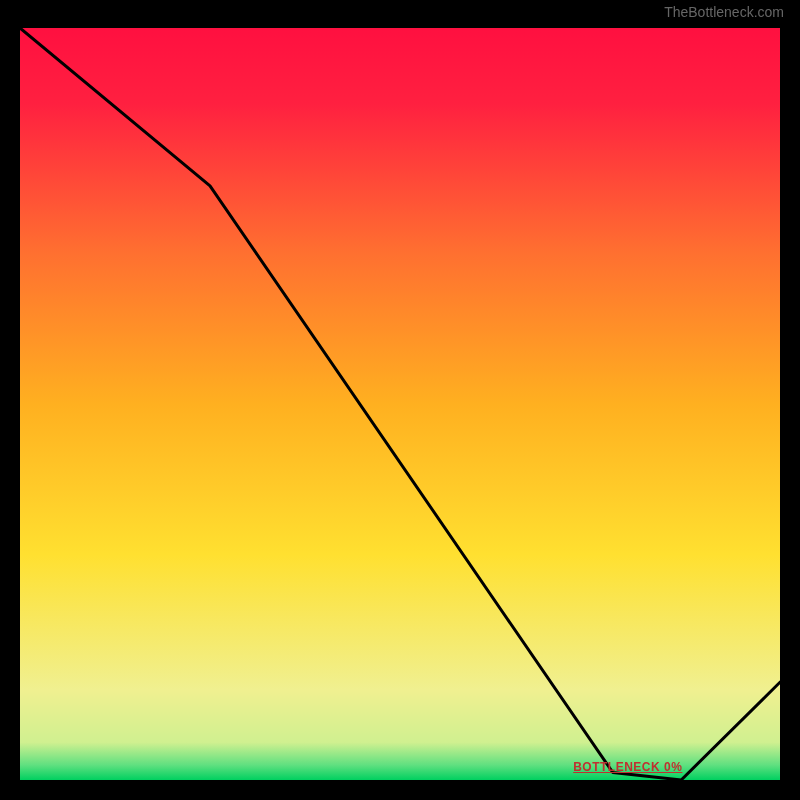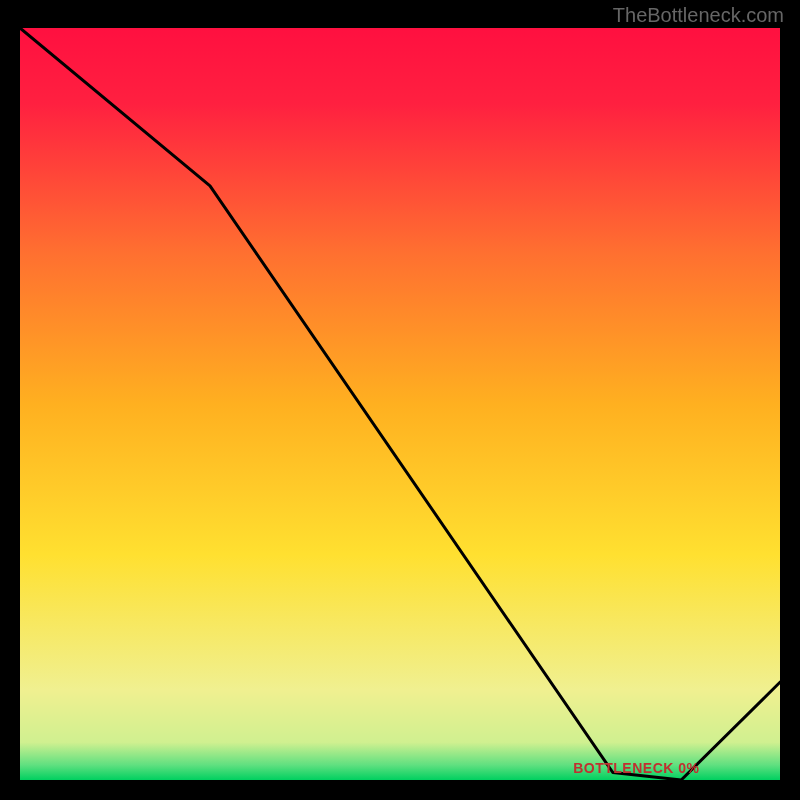--- a/index.html
+++ b/index.html
@@ -9,21 +9,21 @@
     height: 800px;
     font-family: Arial, sans-serif;
     background: #000;
     position: relative;
   }
   .watermark {
     position: absolute;
     top: 4px;
     right: 16px;
     color: #666;
-    font-size: 20px;
+    font-size: 14px;
     font-weight: 500;
     z-index: 10;
   }
   .chart-area {
     position: absolute;
     left: 20px;
     top: 28px;
     width: 760px;
     height: 752px;
     background: #000;
@@ -31,23 +31,24 @@
   .plot-region {
     position: absolute;
     left: 0;
     top: 0;
     width: 760px;
     height: 752px;
   }
   .annotation {
     position: absolute;
     color: #c03030;
-    font-size: 14px;
+    font-size: 12px;
     font-weight: bold;
     letter-spacing: 0.5px;
+    text-decoration: underline;
   }
 </style>
 </head>
 <body>
 
 <div class="watermark">TheBottleneck.com</div>
 
 <div class="chart-area">
   <svg class="plot-region" viewBox="0 0 760 752" preserveAspectRatio="none">
     <defs>

